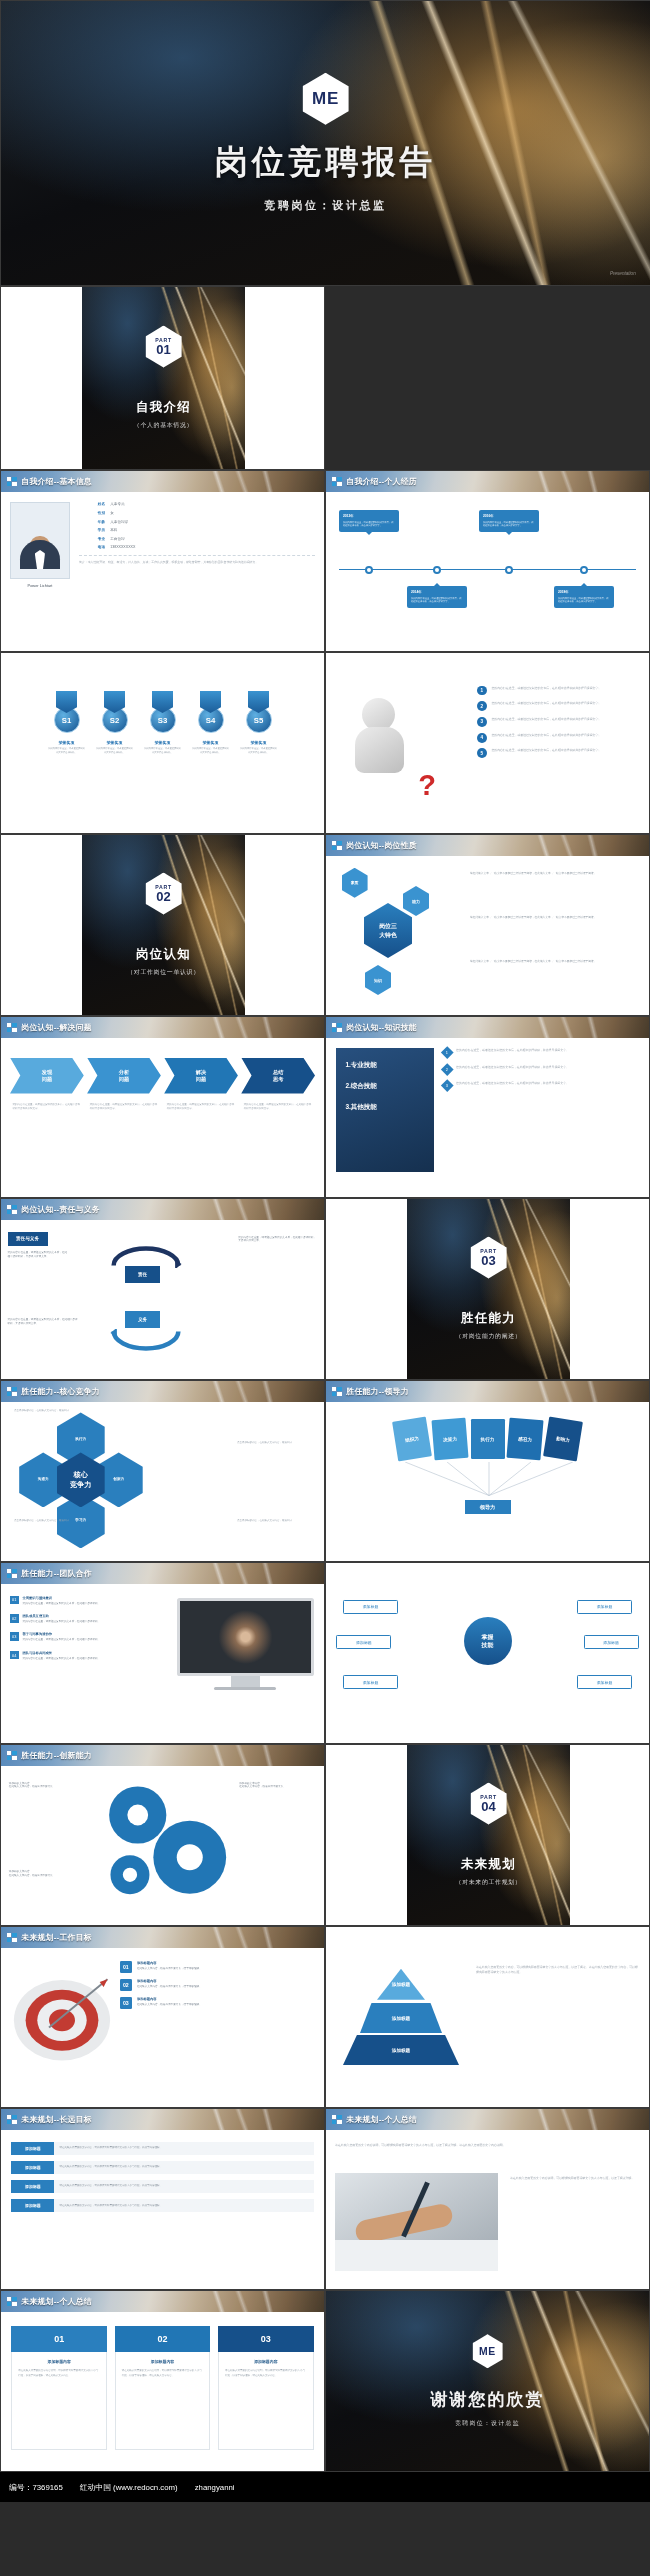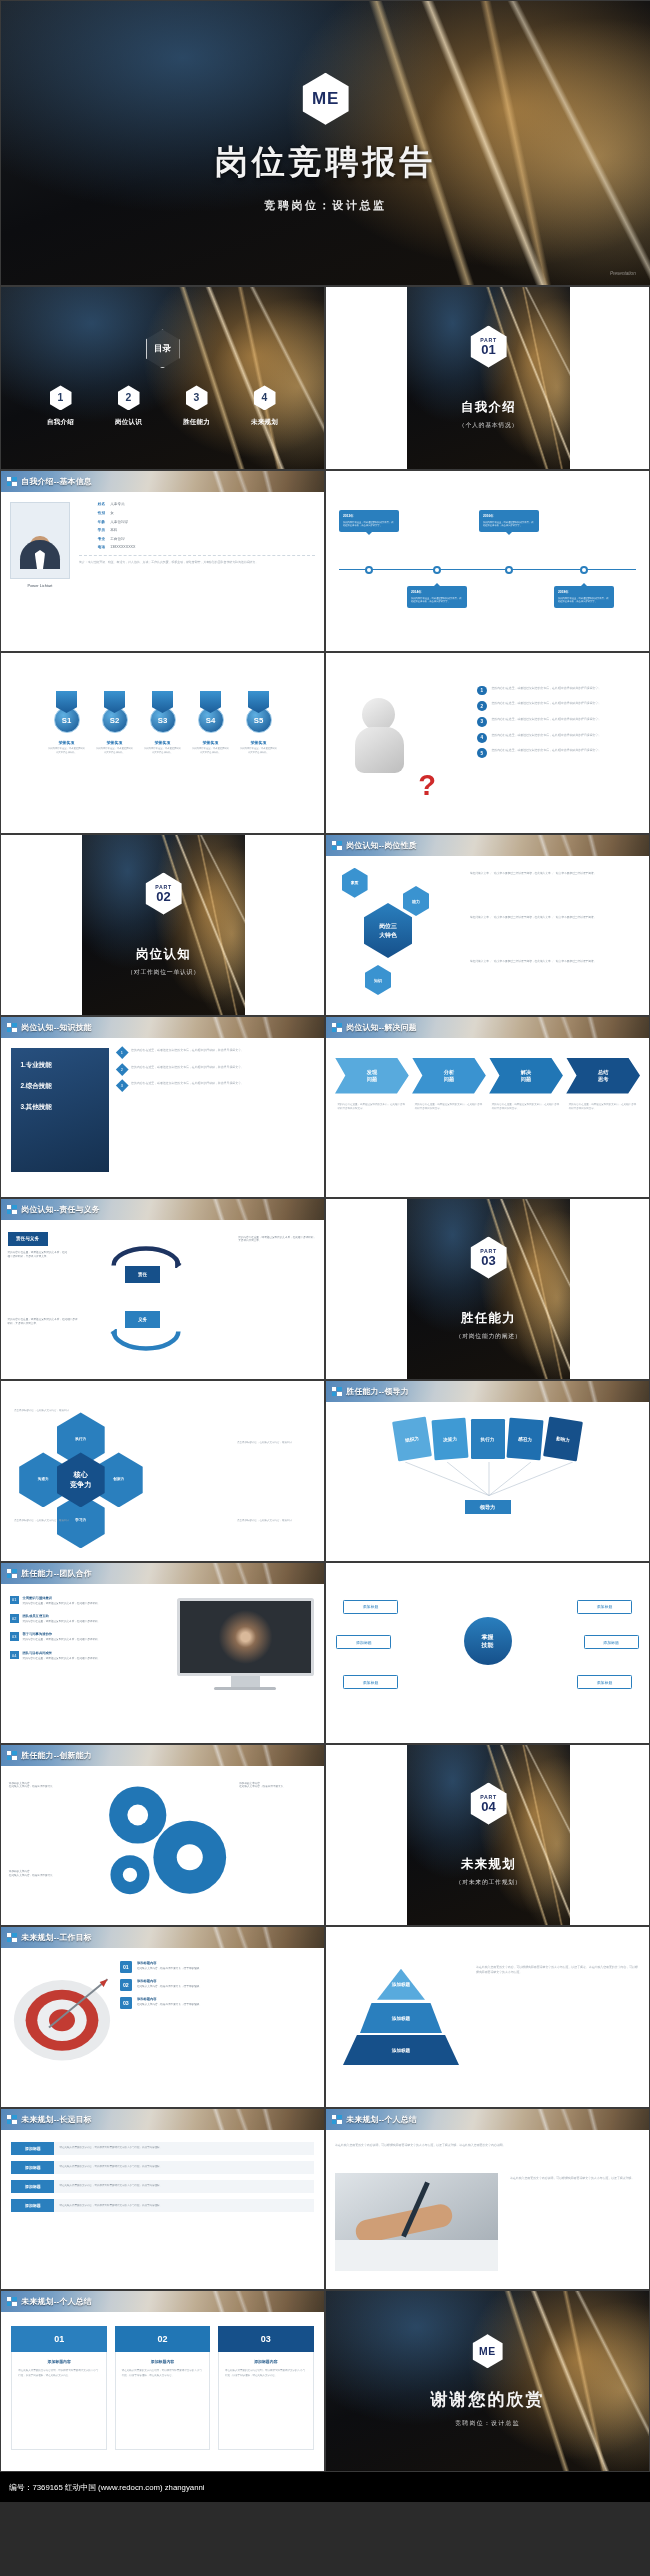--- a/index.html
+++ b/index.html
@@ -221,65 +221,41 @@
   .ps-head.b3{background:#16508a;}
   .ps-body{border:0.7px solid #dfe5ea;border-top:none;padding:6.5px 5.9px;font-size:2.5px;color:#99a3ad;line-height:1.7;height:98px;}
   .ps-t{font-size:3.9px;color:#2a5f8e;font-weight:bold;margin-bottom:3.9px;text-align:center;}
 
   
   .thanks-inner{position:absolute;inset:0;display:flex;flex-direction:column;align-items:center;justify-content:center;}
   .thanks-title{font-size:17px;font-weight:bold;color:#f4f4f4;letter-spacing:2px;margin-top:13px;}
   .thanks-sub{margin-top:7.8px;font-size:5.9px;color:#d8d8d8;letter-spacing:1.3px;}
 
   
-  .footer{width:651px;height:30px;background:#000;display:flex;align-items:center;padding-left:9px;gap:2px;}
+  .footer{width:651px;height:30px;background:#000;display:flex;align-items:center;padding-left:9px;gap:17px;}
   .footer span{color:#fff;font-size:7.8px;}
 </style>
 </head>
 <body>
 
 <div class="deck">
 
   <div class="row">
     <div class="slide hero">
       <div class="bg-dark"></div>
       <div class="hero-inner">
         <div class="hex-badge">ME</div>
         <div class="hero-title">岗位竞聘报告</div>
         <div class="hero-sub">竞聘岗位：设计总监</div>
       </div>
       <div class="hero-mark">Presentation</div>
     </div>
   </div>
 
   <div class="row">
-    <div class="slide toc">
-      <div class="bg-dark"></div>
-      <div class="toc-inner">
-        <div class="hex-outline">目录</div>
-        <div class="toc-items">
-          <div class="toc-item">
-            <div class="toc-hex">1</div>
-            <div class="toc-label">自我介绍</div>
-          </div>
-          <div class="toc-item">
-            <div class="toc-hex">2</div>
-            <div class="toc-label">岗位认识</div>
-          </div>
-          <div class="toc-item">
-            <div class="toc-hex">3</div>
-            <div class="toc-label">胜任能力</div>
-          </div>
-          <div class="toc-item">
-            <div class="toc-hex">4</div>
-            <div class="toc-label">未来规划</div>
-          </div>
-        </div>
-      </div>
-    </div>
 
     <div class="slide toc divider-slide">
       <div class="divider-band">
         <div class="bg-dark"></div>
         <div class="div-inner">
           <div class="part-hex">
             <span class="pt">PART</span>
             <span class="pn">01</span>
           </div>
           <div class="div-title">自我介绍</div>
@@ -334,20 +310,32 @@
           <div class="info-row">
               <div class="info-k">电话</div>
               <div class="info-v">138XXXXXXXX</div>
             </div>
           <div class="info-note ph">简介：本人性格开朗、稳重、有活力，待人热情、真诚；工作认真负责，积极主动，能吃苦耐劳，具有较强的团队合作能力和沟通协调能力。</div>
         </div>
       </div>
     </div>
 
     <div class="slide">
+      <div class="hdr">
+        <div class="bg-steel"></div>
+        <div class="hdr-row">
+          <span class="hdr-glyph">
+              <i></i>
+              <i></i>
+              <i></i>
+              <i></i>
+            </span>
+          <span class="hdr-title">自我介绍--个人经历</span>
+        </div>
+      </div>
       <div class="body">
         <div class="tl-line"></div>
         <div class="tl-node" style="left:39px"></div>
         <div class="tl-node" style="left:107px"></div>
         <div class="tl-node" style="left:179px"></div>
         <div class="tl-node" style="left:254px"></div>
         <div class="bubble up" style="left:13px;top:18px">
           <b>2012年</b>
           <span>您的内容打在这里，或者通过复制您的文本后，在此框中选择粘贴，并选择只保留文字。</span>
         </div>
@@ -473,62 +461,20 @@
         <div class="trait-node" style="left:77px;top:30px">能力</div>
         <div class="trait-node" style="left:39px;top:109px">知识</div>
         <div class="trait-para" style="top:15.6px">请在此输入文字，一段文字不要超过三行以便于阅读，在此输入文字，一段文字不要超过三行以便于阅读。</div>
         <div class="trait-para" style="top:60px">请在此输入文字，一段文字不要超过三行以便于阅读，在此输入文字，一段文字不要超过三行以便于阅读。</div>
         <div class="trait-para" style="top:104px">请在此输入文字，一段文字不要超过三行以便于阅读，在此输入文字，一段文字不要超过三行以便于阅读。</div>
       </div>
     </div>
   </div>
 
   <div class="row">
-    <div class="slide">
-      <div class="hdr">
-        <div class="bg-steel"></div>
-        <div class="hdr-row">
-          <span class="hdr-glyph">
-              <i></i>
-              <i></i>
-              <i></i>
-              <i></i>
-            </span>
-          <span class="hdr-title">岗位认知--知识技能</span>
-        </div>
-      </div>
-      <div class="body">
-        <div class="ks-left">
-          <div>1.专业技能</div>
-          <div>2.综合技能</div>
-          <div>3.其他技能</div>
-        </div>
-        <div class="ks-right">
-          <div class="ks-item">
-              <div class="ks-bullet">
-                <span>1</span>
-              </div>
-              <div class="ph">您的内容打在这里，或者通过复制您的文本后，在此框中选择粘贴，并选择只保留文字。</div>
-            </div>
-          <div class="ks-item">
-              <div class="ks-bullet">
-                <span>2</span>
-              </div>
-              <div class="ph">您的内容打在这里，或者通过复制您的文本后，在此框中选择粘贴，并选择只保留文字。</div>
-            </div>
-          <div class="ks-item">
-              <div class="ks-bullet">
-                <span>3</span>
-              </div>
-              <div class="ph">您的内容打在这里，或者通过复制您的文本后，在此框中选择粘贴，并选择只保留文字。</div>
-            </div>
-        </div>
-      </div>
-    </div>
-
     <div class="slide">
       <div class="hdr">
         <div class="bg-steel"></div>
         <div class="hdr-row">
           <span class="hdr-glyph">
               <i></i>
               <i></i>
               <i></i>
               <i></i>
             </span>
@@ -544,20 +490,62 @@
           <div class="chev" style="white-space:pre-line">解决
 问题</div>
           <div class="chev" style="white-space:pre-line">总结
 思考</div>
         </div>
         <div class="chev-caps">
           <div class="chev-cap">您的内容打在这里，或者通过复制您的文本后，在此框中选择粘贴并选择只保留文字。</div>
           <div class="chev-cap">您的内容打在这里，或者通过复制您的文本后，在此框中选择粘贴并选择只保留文字。</div>
           <div class="chev-cap">您的内容打在这里，或者通过复制您的文本后，在此框中选择粘贴并选择只保留文字。</div>
           <div class="chev-cap">您的内容打在这里，或者通过复制您的文本后，在此框中选择粘贴并选择只保留文字。</div>
+        </div>
+      </div>
+    </div>
+
+    <div class="slide">
+      <div class="hdr">
+        <div class="bg-steel"></div>
+        <div class="hdr-row">
+          <span class="hdr-glyph">
+              <i></i>
+              <i></i>
+              <i></i>
+              <i></i>
+            </span>
+          <span class="hdr-title">岗位认知--知识技能</span>
+        </div>
+      </div>
+      <div class="body">
+        <div class="ks-left">
+          <div>1.专业技能</div>
+          <div>2.综合技能</div>
+          <div>3.其他技能</div>
+        </div>
+        <div class="ks-right">
+          <div class="ks-item">
+              <div class="ks-bullet">
+                <span>1</span>
+              </div>
+              <div class="ph">您的内容打在这里，或者通过复制您的文本后，在此框中选择粘贴，并选择只保留文字。</div>
+            </div>
+          <div class="ks-item">
+              <div class="ks-bullet">
+                <span>2</span>
+              </div>
+              <div class="ph">您的内容打在这里，或者通过复制您的文本后，在此框中选择粘贴，并选择只保留文字。</div>
+            </div>
+          <div class="ks-item">
+              <div class="ks-bullet">
+                <span>3</span>
+              </div>
+              <div class="ph">您的内容打在这里，或者通过复制您的文本后，在此框中选择粘贴，并选择只保留文字。</div>
+            </div>
         </div>
       </div>
     </div>
   </div>
 
   <div class="row">
     <div class="slide">
       <div class="hdr">
         <div class="bg-steel"></div>
         <div class="hdr-row">
@@ -598,20 +586,32 @@
           </div>
           <div class="div-title">胜任能力</div>
           <div class="div-sub">（对岗位能力的阐述）</div>
         </div>
       </div>
     </div>
   </div>
 
   <div class="row">
     <div class="slide">
+      <div class="hdr">
+        <div class="bg-steel"></div>
+        <div class="hdr-row">
+          <span class="hdr-glyph">
+              <i></i>
+              <i></i>
+              <i></i>
+              <i></i>
+            </span>
+          <span class="hdr-title">胜任能力--核心竞争力</span>
+        </div>
+      </div>
       <div class="body">
         <div class="cc-wrap">
           <div class="cc-hex" style="left:44px;top:0px;">执行力</div>
           <div class="cc-hex" style="left:6.5px;top:40px;">沟通力</div>
           <div class="cc-hex" style="left:82px;top:40px;">创新力</div>
           <div class="cc-hex cc-core" style="left:44px;top:40px;z-index:2;white-space:pre-line">核心
 竞争力</div>
           <div class="cc-hex" style="left:44px;top:81px;">学习力</div>
         </div>
         <div class="cc-note" style="left:13px;top:6.5px;">点击添加标题内容，在此输入文字内容，段落简洁</div>

